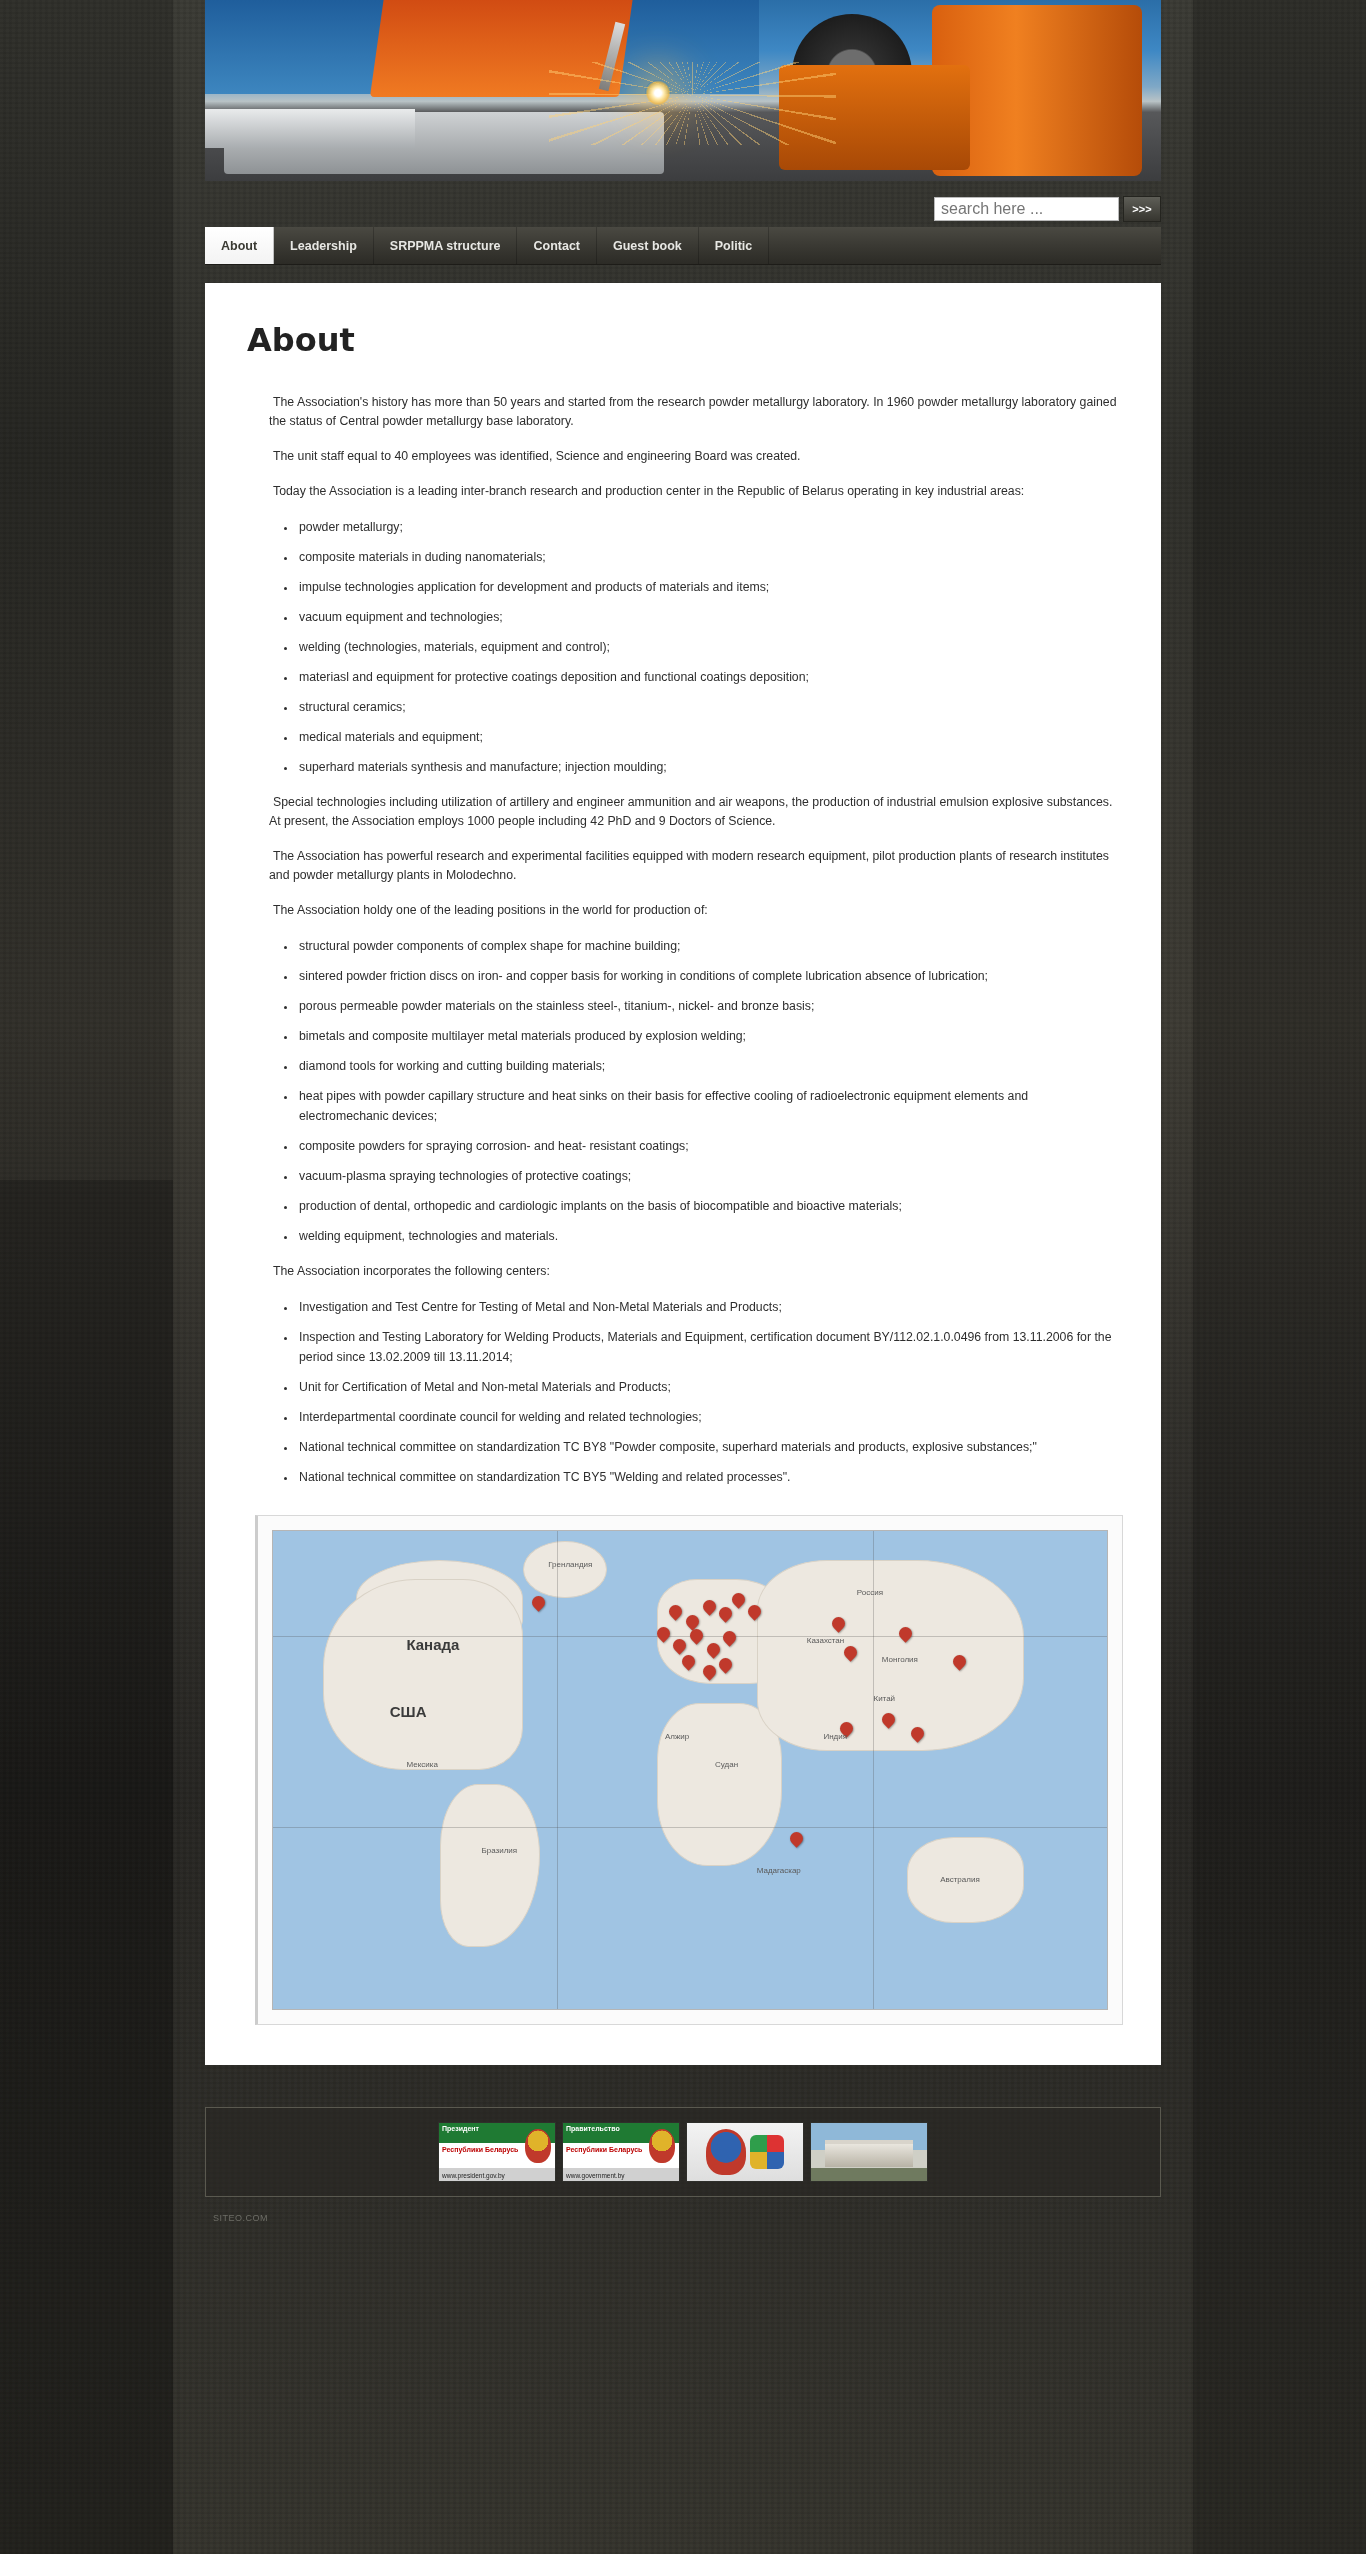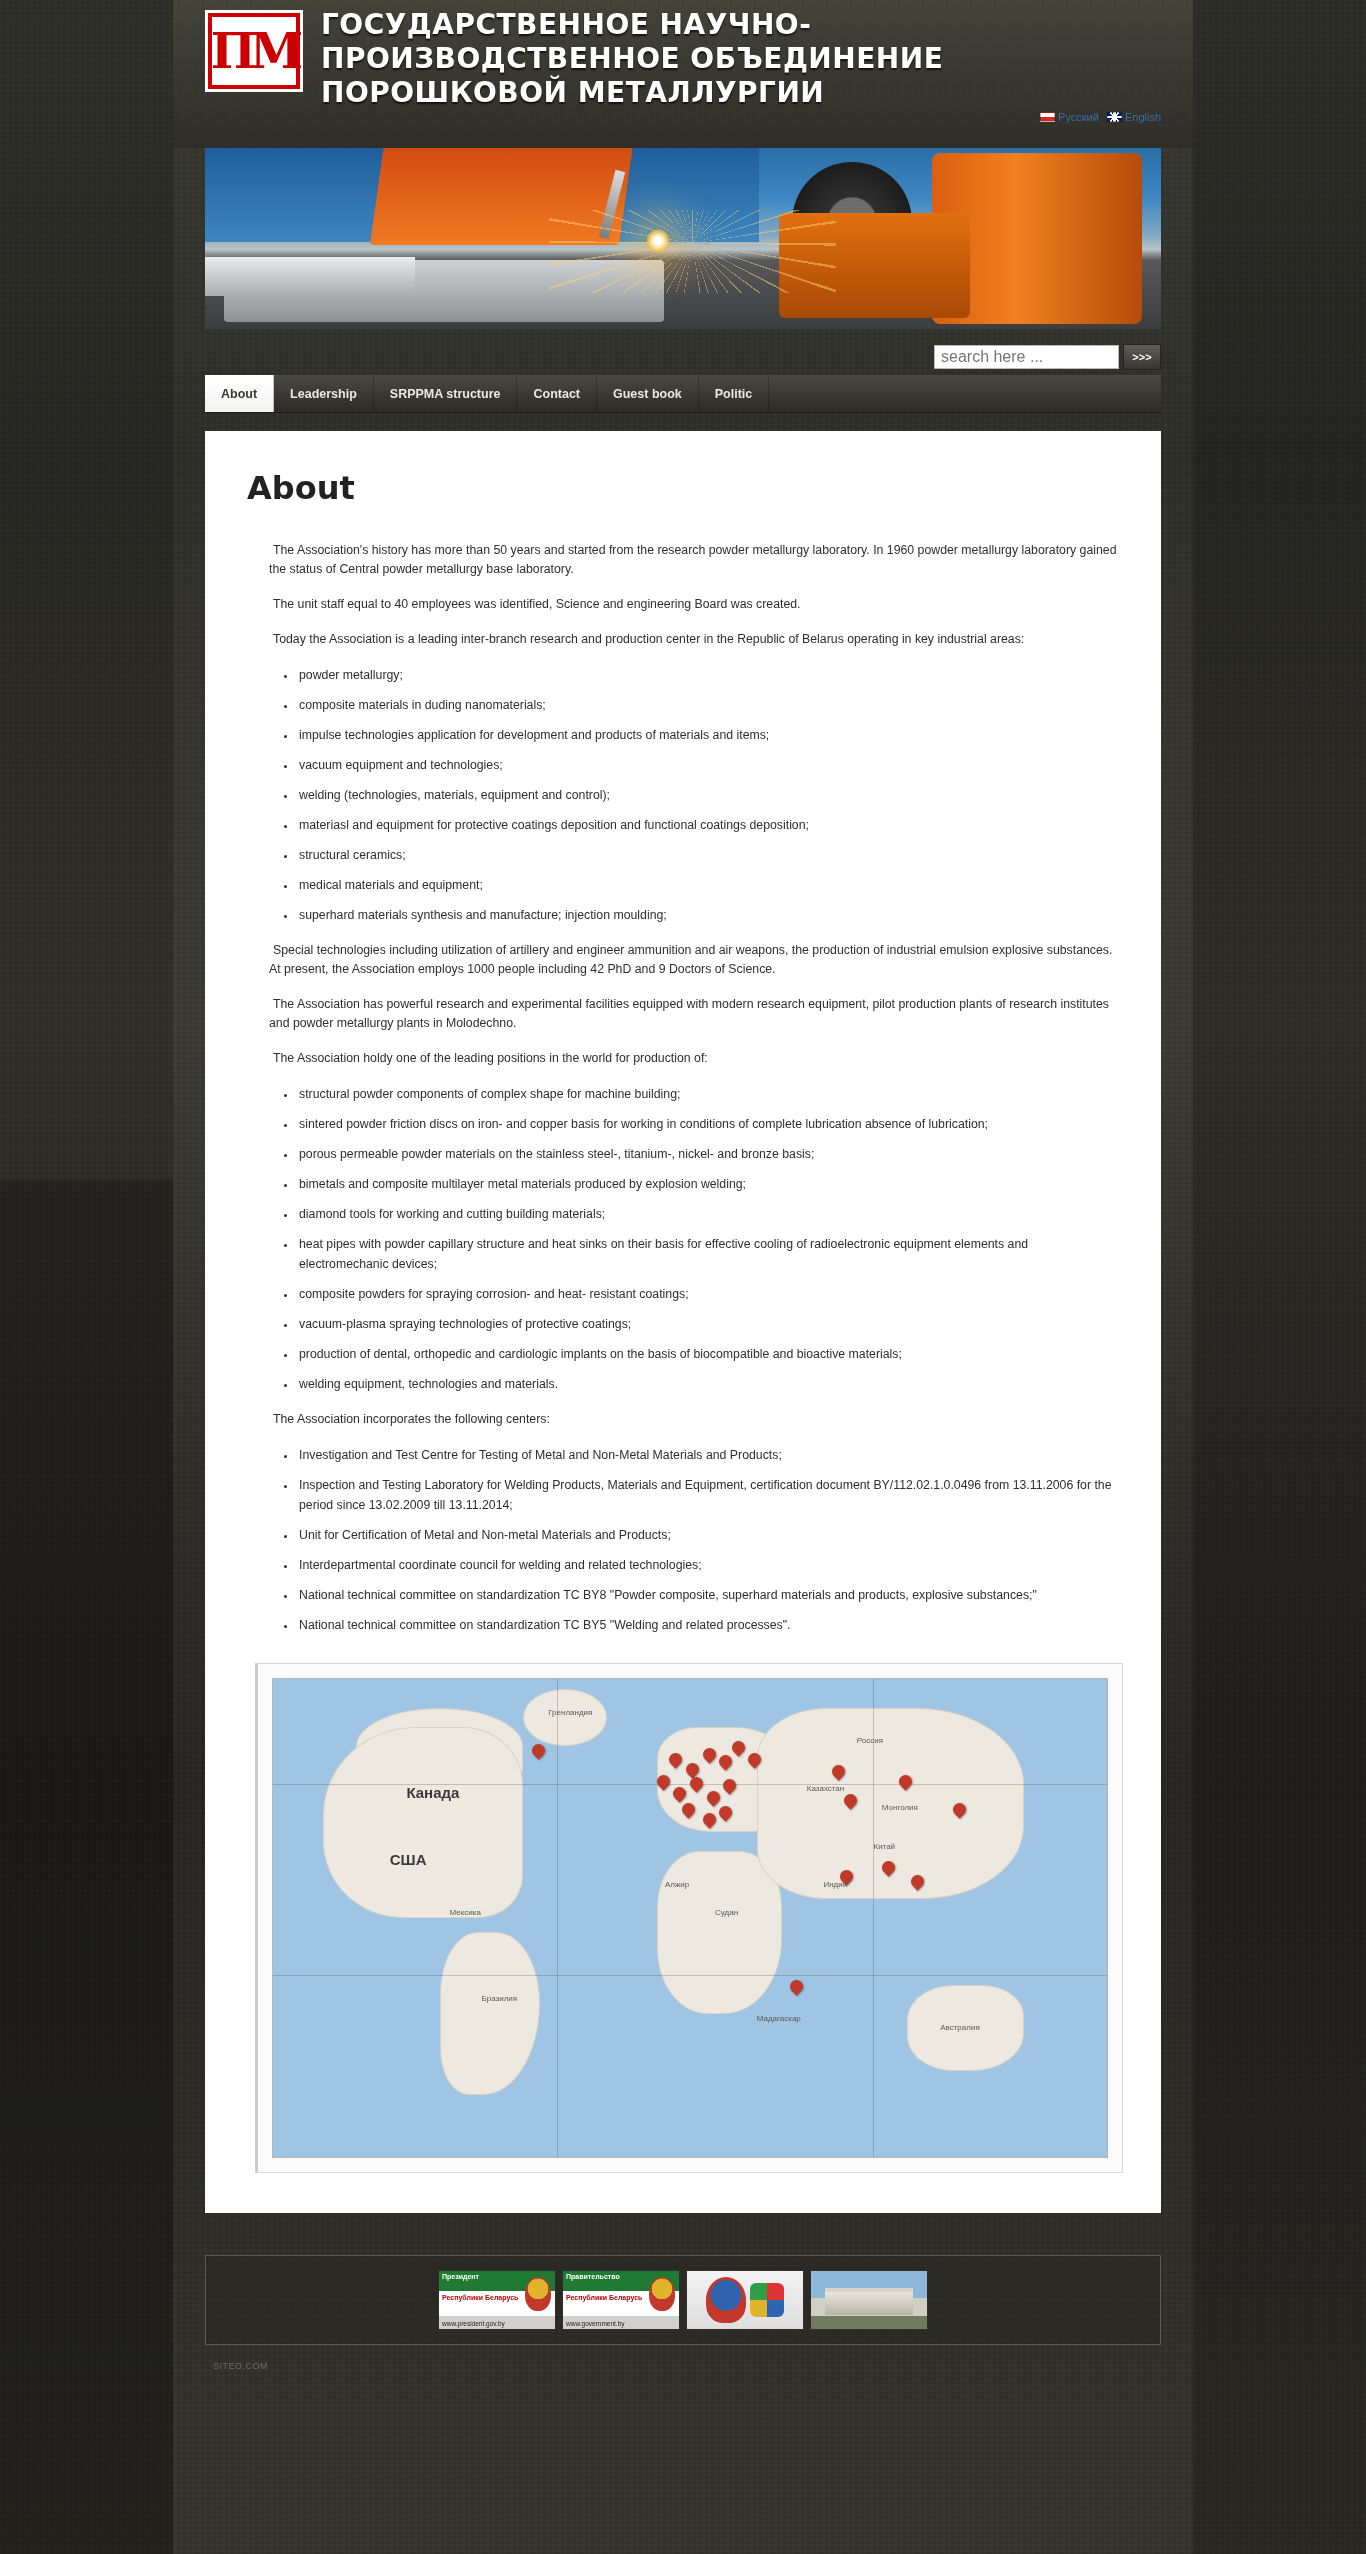--- a/index.html
+++ b/index.html
@@ -396,39 +396,20 @@
 </head>
 <body>
 
 <div class="page-bg"></div>
 <div class="edge-dark-top"></div>
 <div class="edge-dark-bottom"></div>
 <div class="edge-right"></div>
 
 <div class="wrapper">
 
-  <div class="header">
-    <div class="logo-box">
-      <div class="inner">
-        <span class="logo-glyph">ПМ</span>
-      </div>
-    </div>
-    <div class="site-title">ГОСУДАРСТВЕННОЕ НАУЧНО-ПРОИЗВОДСТВЕННОЕ ОБЪЕДИНЕНИЕ ПОРОШКОВОЙ МЕТАЛЛУРГИИ</div>
-
-    <div class="lang-bar">
-      <span class="lang-item">
-        <span class="flag flag-ru"></span>
-        <a href="#">Русский</a>
-      </span>
-      <span class="lang-item">
-        <span class="flag flag-gb"></span>
-        <a href="#">English</a>
-      </span>
-    </div>
-  </div>
 
   <div class="banner">
     <div class="sky"></div>
     <div class="blue-block"></div>
     <div class="tyre"></div>
     <div class="orange-arm"></div>
     <div class="orange-arm2"></div>
     <div class="robot"></div>
     <div class="gray-bench"></div>
     <div class="gray-bench2"></div>
@@ -531,21 +512,21 @@
           <div class="pin" style="left: 67%; top: 18%;"></div>
           <div class="pin" style="left: 68.5%; top: 24%;"></div>
           <div class="pin" style="left: 75%; top: 20%;"></div>
           <div class="pin" style="left: 81.5%; top: 26%;"></div>
           <div class="pin" style="left: 68%; top: 40%;"></div>
           <div class="pin" style="left: 73%; top: 38%;"></div>
           <div class="pin" style="left: 76.5%; top: 41%;"></div>
           <div class="pin" style="left: 62%; top: 63%;"></div>
           <div class="map-label bold" style="left: 16%; top: 22%;">Канада</div>
           <div class="map-label bold" style="left: 14%; top: 36%;">США</div>
-          <div class="map-label" style="left: 16%; top: 48%; margin-left: 43px;">Мексика</div>
+          <div class="map-label" style="left: 16%; top: 48%;">Мексика</div>
           <div class="map-label" style="left: 25%; top: 66%;">Бразилия</div>
           <div class="map-label" style="left: 70%; top: 12%;">Россия</div>
           <div class="map-label" style="left: 72%; top: 34%;">Китай</div>
           <div class="map-label" style="left: 66%; top: 42%;">Индия</div>
           <div class="map-label" style="left: 80%; top: 72%;">Австралия</div>
           <div class="map-label" style="left: 58%; top: 70%;">Мадагаскар</div>
           <div class="map-label" style="left: 64%; top: 22%;">Казахстан</div>
           <div class="map-label" style="left: 47%; top: 42%;">Алжир</div>
           <div class="map-label" style="left: 53%; top: 48%;">Судан</div>
           <div class="map-label" style="left: 73%; top: 26%;">Монголия</div>

